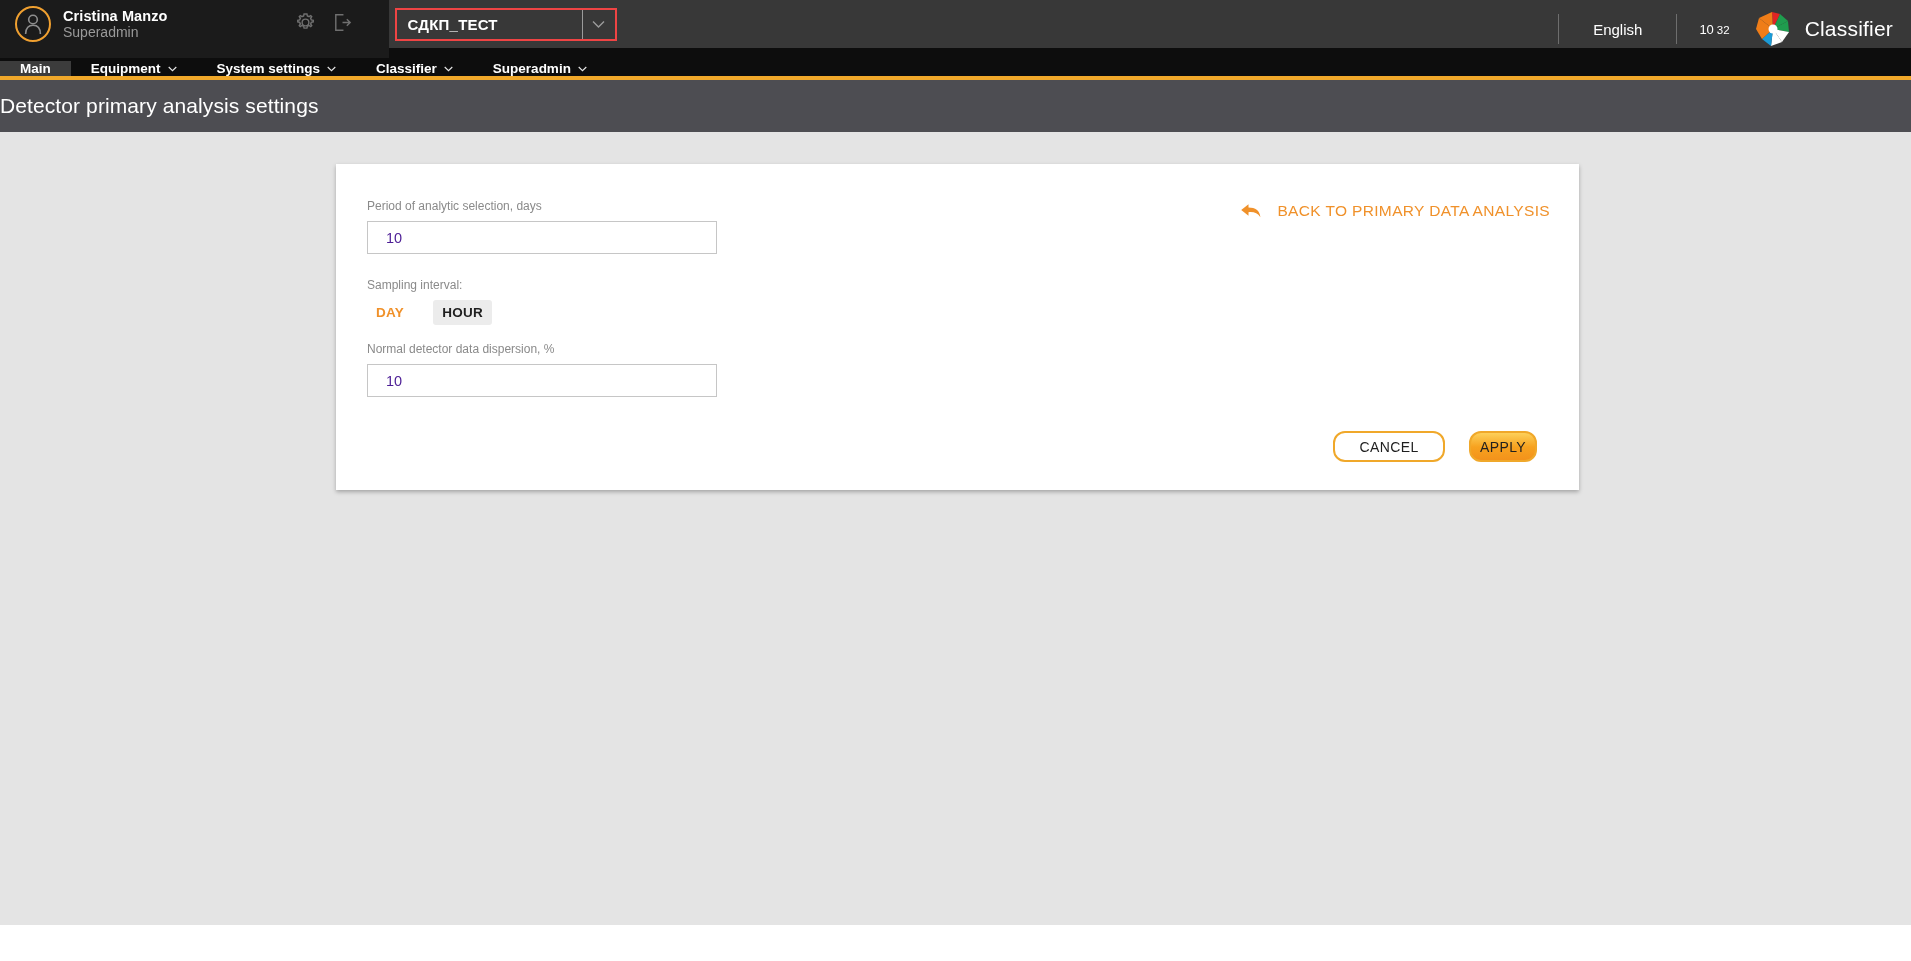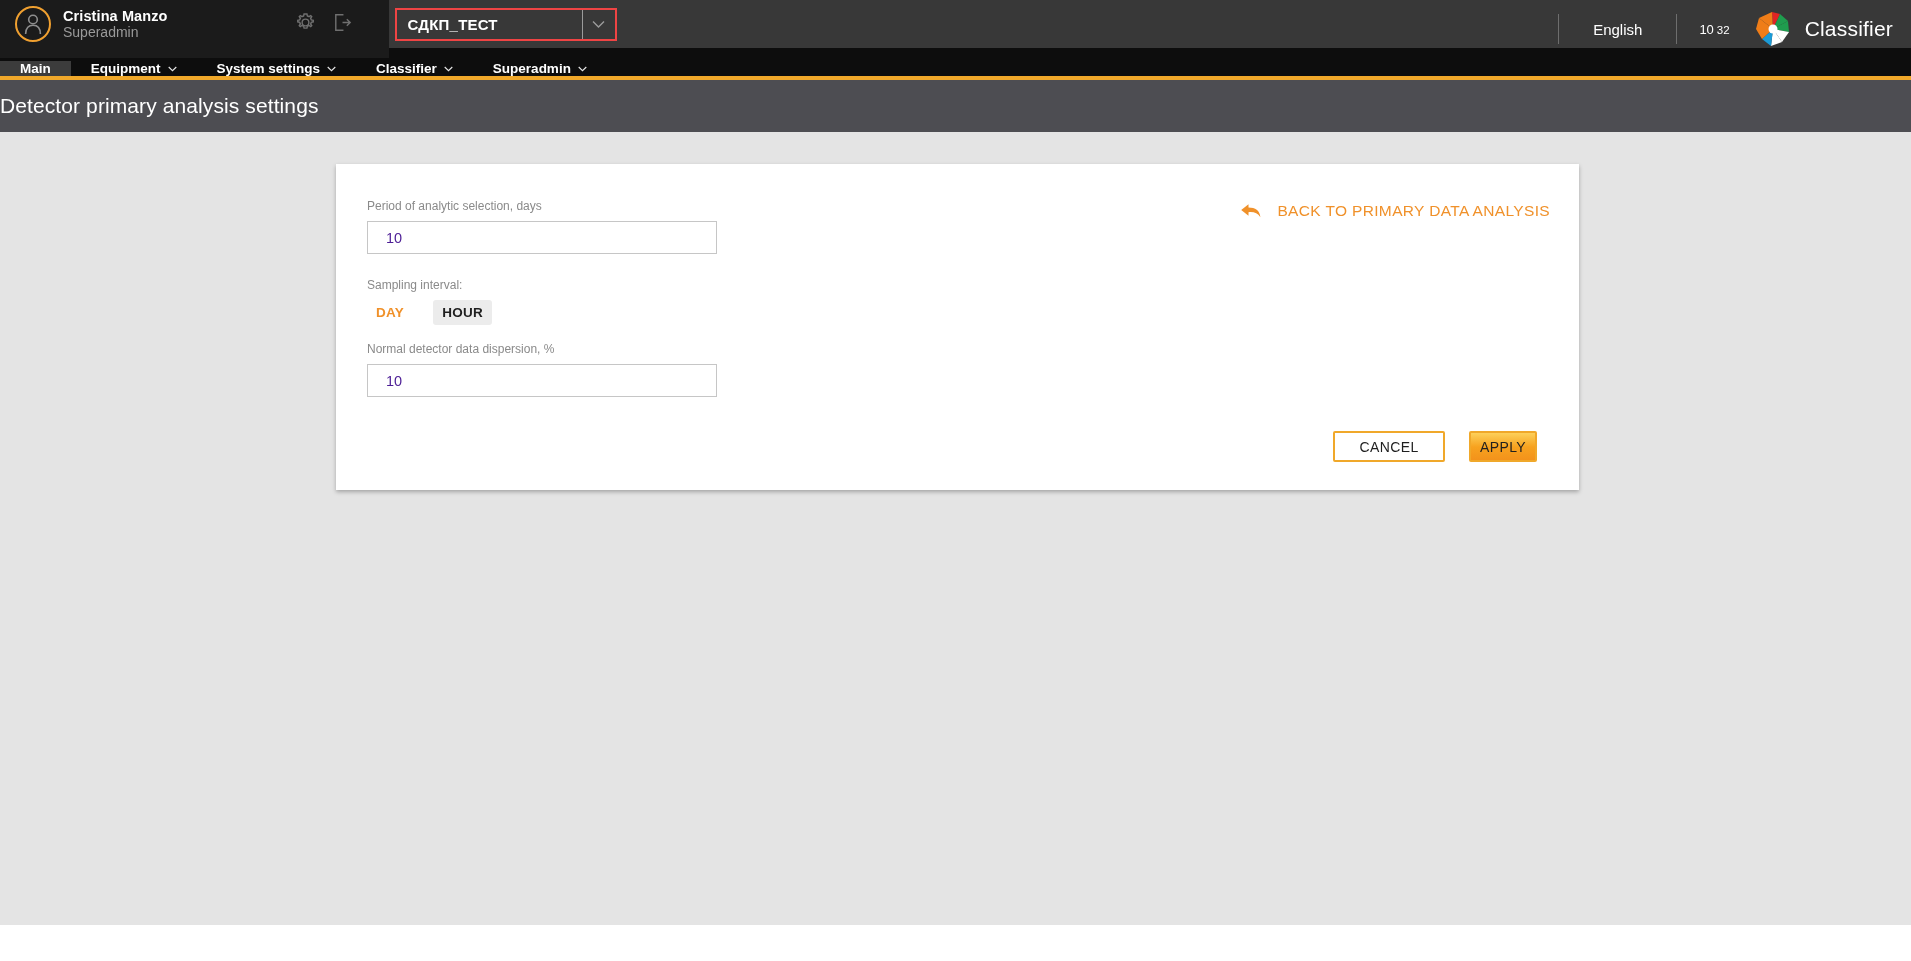--- a/index.html
+++ b/index.html
@@ -248,21 +248,21 @@
     position: absolute;
     right: 42px; bottom: 28px;
     display: flex;
     align-items: center;
     gap: 24px;
   }
   .btn {
     font-family: "Liberation Sans", sans-serif;
     font-size: 14px;
     letter-spacing: .4px;
-    border-radius: 2px;
+    border-radius: 12px;
     cursor: pointer;
     white-space: nowrap;
     height: 31px;
   }
   .btn-cancel {
     width: 112px;
     background: #ffffff;
     border: 2px solid #f0a82a;
     color: #1f1f1f;
   }

